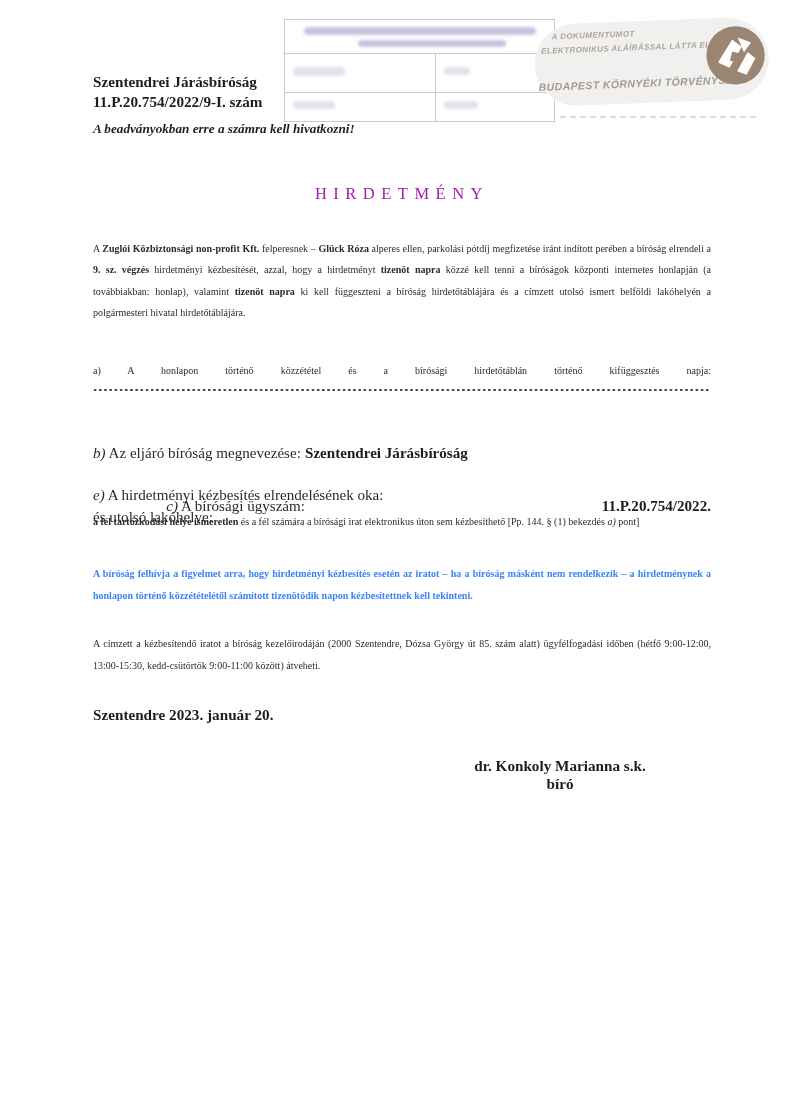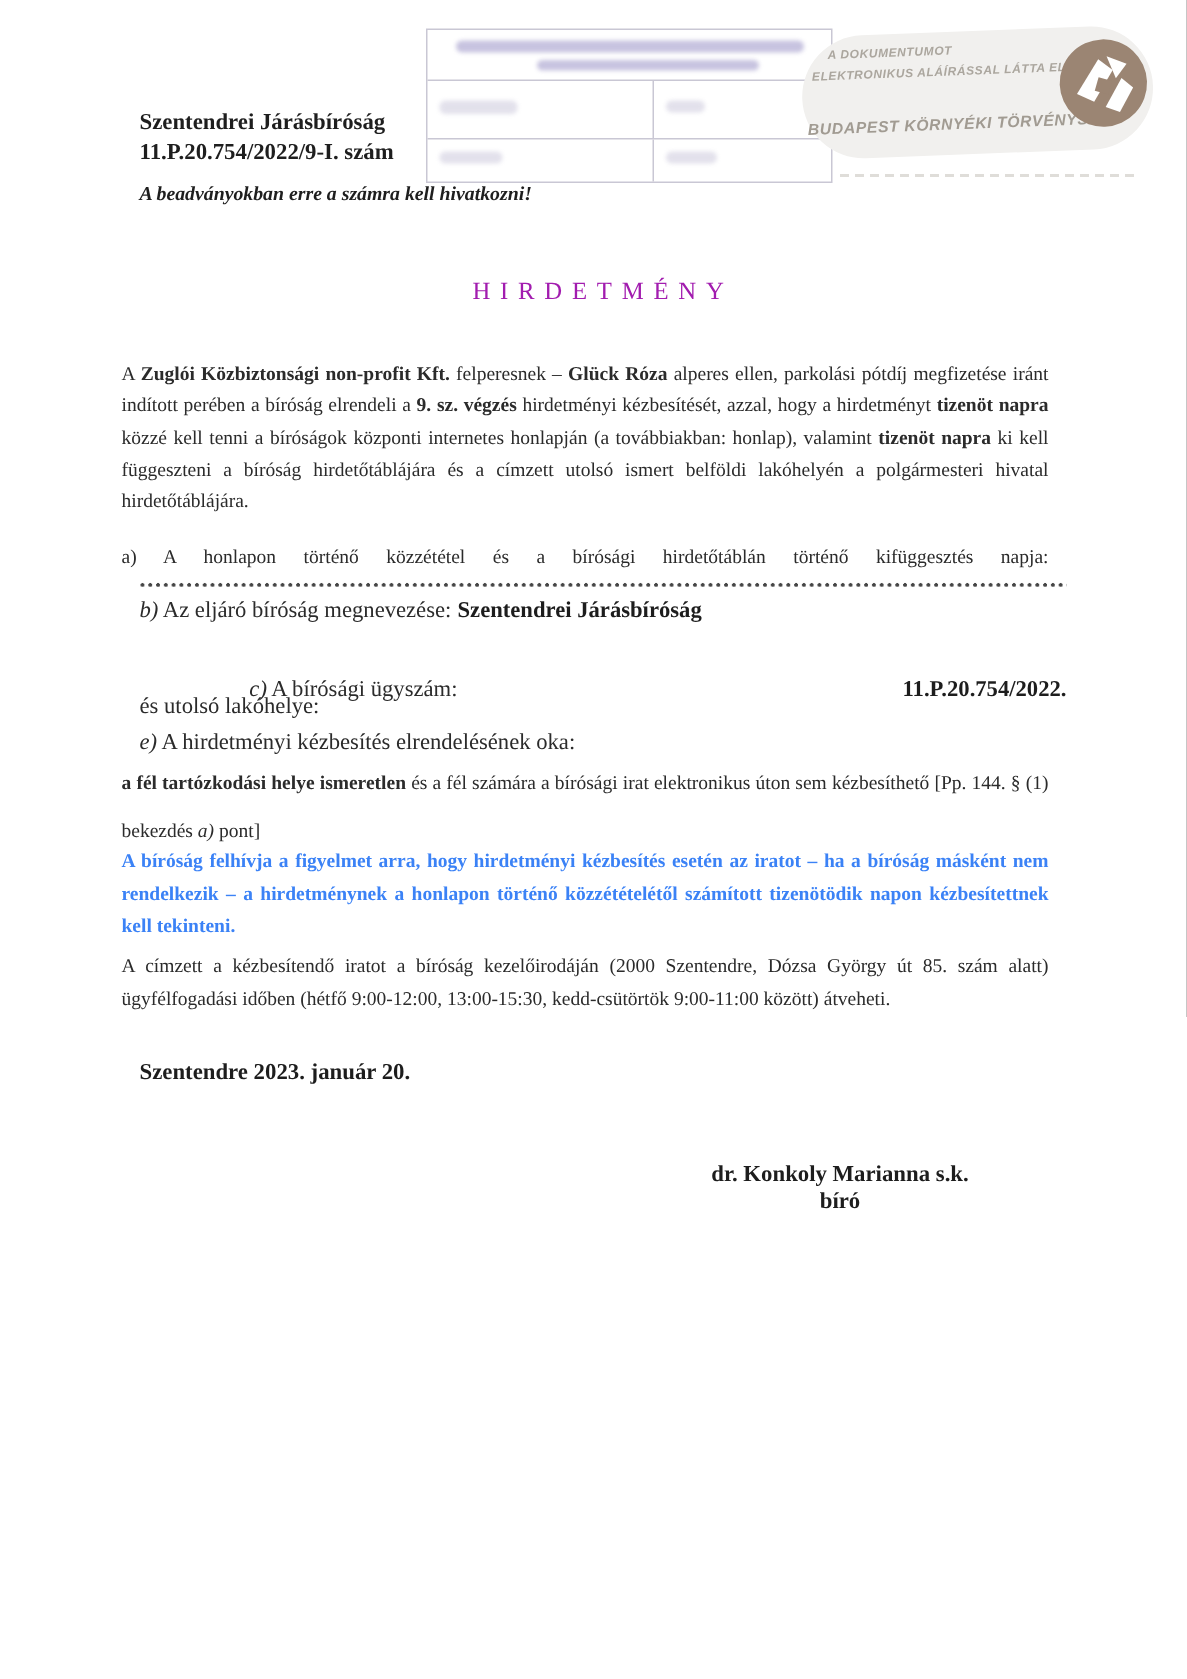--- a/index.html
+++ b/index.html
@@ -38,38 +38,38 @@
   .banner{position:absolute;left:533px;top:20px;width:240px;height:96px;transform:rotate(-2.2deg);transform-origin:30px 50px;font-family:"Liberation Sans", sans-serif;}
   .banner-bg{position:absolute;left:2px;top:4px;width:234px;height:82px;background:#f1f0ee;border-radius:41px;}
   .bline{position:absolute;font-style:italic;font-weight:bold;color:#aba69e;letter-spacing:.4px;white-space:nowrap;}
   .b1{left:20px;top:12px;font-size:8px;}
   .b2{left:9px;top:26px;font-size:8px;}
   .b3{left:5px;top:60px;font-size:10.5px;color:#a19b92;}
   .logo{position:absolute;left:172px;top:11px;width:62px;height:62px;}
 
   
   .title{position:absolute;left:93px;top:184px;width:618px;text-align:center;font-weight:normal;font-size:16.5px;letter-spacing:6.5px;color:#a21caf;}
-  .para{position:absolute;left:81px;width:618px;margin:0;font-size:13px;text-align:justify;}
+  .para{position:absolute;left:93px;width:618px;margin:0;font-size:10px;text-align:justify;}
   .p1{top:238px;line-height:21.3px;}
   .row-a{top:361px;line-height:20px;text-align-last:justify;}
   .dots{position:absolute;left:93px;top:388px;width:618px;height:5px;
         background-image:radial-gradient(circle at 2px 2px,#454545 1.1px,transparent 1.45px);
         background-size:5.2px 5px;background-repeat:repeat-x;}
-  .kvrow{position:absolute;left:93px;width:618px;display:grid;grid-template-columns:212px 1fr;font-size:15.1px;line-height:18px;}
+  .kvrow{position:absolute;left:93px;width:618px;display:grid;grid-template-columns:212px 1fr;font-size:15.1px;line-height:18px;margin-top:46px;}
   .row-b{top:398px;}
   .row-c{top:451px;text-align:right;}
   .row-d{top:445px;}
   .row-d2{top:462px;}
   .row-e{position:absolute;left:93px;width:618px;top:487px;font-size:15.1px;}
   .kvval{font-weight:bold;color:#1d1d1d;}
   .reason{top:506px;line-height:32px;}
   .warning{top:563px;line-height:21.6px;font-weight:bold;color:#3b82f6;}
   .pickup{top:633px;line-height:21.6px;}
   .dateline{position:absolute;left:93px;top:706px;font-size:15.2px;font-weight:bold;color:#1d1d1d;}
-  .signature{position:absolute;left:428px;top:774px;width:264px;text-align:center;font-size:15.2px;font-weight:bold;line-height:17.5px;color:#1d1d1d;}
+  .signature{position:absolute;left:428px;top:757px;width:264px;text-align:center;font-size:15.2px;font-weight:bold;line-height:17.5px;color:#1d1d1d;}
 </style>
 </head>
 <body>
 
 <div class="page">
 
   <div class="court-id">
     <div>Szentendrei Járásbíróság</div>
     <div>11.P.20.754/2022/9-I. szám</div>
   </div>

